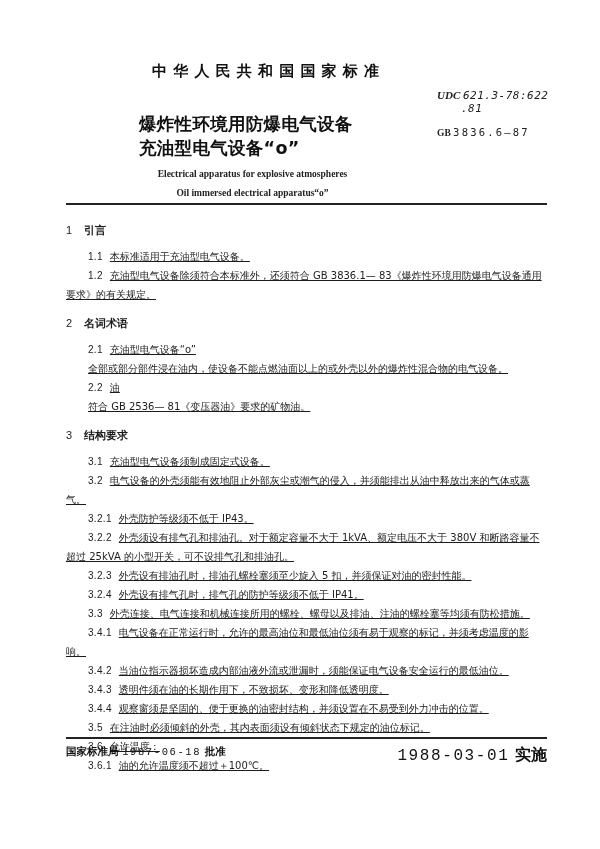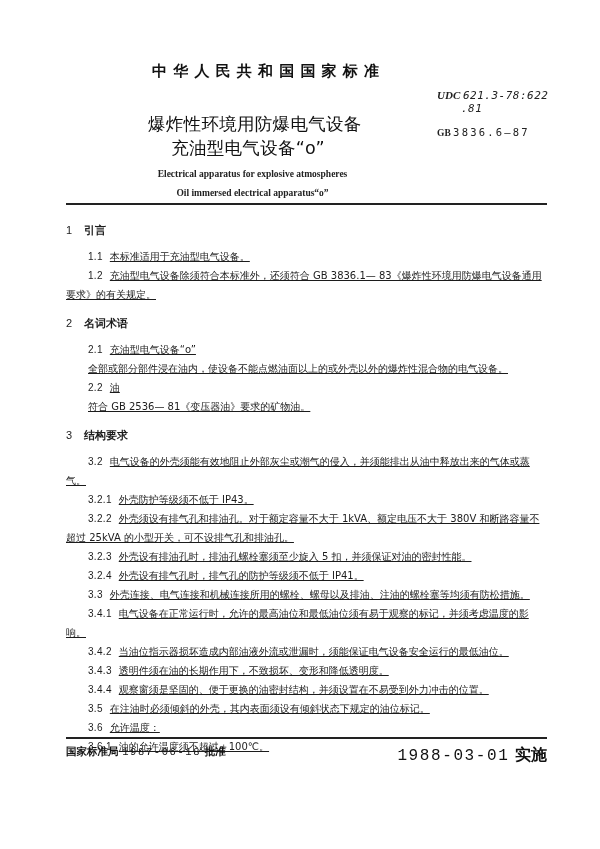--- a/index.html
+++ b/index.html
@@ -6,22 +6,22 @@
     body {
       width: 600px; height: 849px; background: #ffffff; position: relative; overflow: hidden;
       font-family: "DejaVu Serif", "Liberation Serif", serif; color: #1a1a1a;
     }
     .abs { position: absolute; white-space: nowrap; }
     .hdr-national {
       left: 152px; top: 62px; font-family: "DejaVu Sans", sans-serif; font-weight: bold;
       font-size: 15px; letter-spacing: 6.2px; color: #111;
     }
     .title-cn {
-      font-family: "DejaVu Sans", sans-serif; font-weight: normal; font-size: 17.5px; color: #111;
-      left: 148px; width: 200px; text-align: center; letter-spacing: 0.3px;
+      font-family: "DejaVu Sans", sans-serif; font-weight: bold; font-size: 17.5px; color: #111;
+      left: 139px; width: 200px; letter-spacing: 0.3px;
     }
     .title-en {
       font-family: "Liberation Serif", serif; font-weight: bold; font-size: 9.5px; color: #222;
       left: 140px; width: 225px; text-align: center;
     }
     .udc {
       font-family: "Liberation Serif", serif; font-weight: bold; font-size: 11px; left: 437px; color: #222; font-style: italic;
     }
     .udc .num { font-family: "DejaVu Sans Mono", monospace; font-weight: normal; letter-spacing: 0.5px; }
     .gbno {
@@ -92,20 +92,21 @@
   <p class="p"><span class="no">2.1</span><span>充油型电气设备“o”</span></p>
   <p class="p indent2">全部或部分部件浸在油内，使设备不能点燃油面以上的或外壳以外的爆炸性混合物的电气设备。</p>
   <p class="p"><span class="no">2.2</span><span>油</span></p>
   <p class="p indent2">符合 GB 2536— 81《变压器油》要求的矿物油。</p>
   <div class="gap-m"></div>
 
   <div class="sec">
     <span class="no">3</span><span>结构要求</span>
   </div>
   <div class="gap-s"></div>
+  <p class="p"><span class="no">3.1</span><span>充油型电气设备须制成固定式设备。</span></p>
   <p class="p"><span class="no">3.2</span><span>电气设备的外壳须能有效地阻止外部灰尘或潮气的侵入，并须能排出从油中释放出来的气体或蒸气。</span></p>
   <p class="p"><span class="no">3.2.1</span><span>外壳防护等级须不低于 IP43。</span></p>
   <p class="p"><span class="no">3.2.2</span><span>外壳须设有排气孔和排油孔。对于额定容量不大于 1kVA、额定电压不大于 380V 和断路容量不超过 25kVA 的小型开关，可不设排气孔和排油孔。</span></p>
   <p class="p"><span class="no">3.2.3</span><span>外壳设有排油孔时，排油孔螺栓塞须至少旋入 5 扣，并须保证对油的密封性能。</span></p>
   <p class="p"><span class="no">3.2.4</span><span>外壳设有排气孔时，排气孔的防护等级须不低于 IP41。</span></p>
   <p class="p"><span class="no">3.3</span><span>外壳连接、电气连接和机械连接所用的螺栓、螺母以及排油、注油的螺栓塞等均须有防松措施。</span></p>
   <p class="p"><span class="no">3.4.1</span><span>电气设备在正常运行时，允许的最高油位和最低油位须有易于观察的标记，并须考虑温度的影响。</span></p>
   <p class="p"><span class="no">3.4.2</span><span>当油位指示器损坏造成内部油液外流或泄漏时，须能保证电气设备安全运行的最低油位。</span></p>
   <p class="p"><span class="no">3.4.3</span><span>透明件须在油的长期作用下，不致损坏、变形和降低透明度。</span></p>
   <p class="p"><span class="no">3.4.4</span><span>观察窗须是坚固的、便于更换的油密封结构，并须设置在不易受到外力冲击的位置。</span></p>

